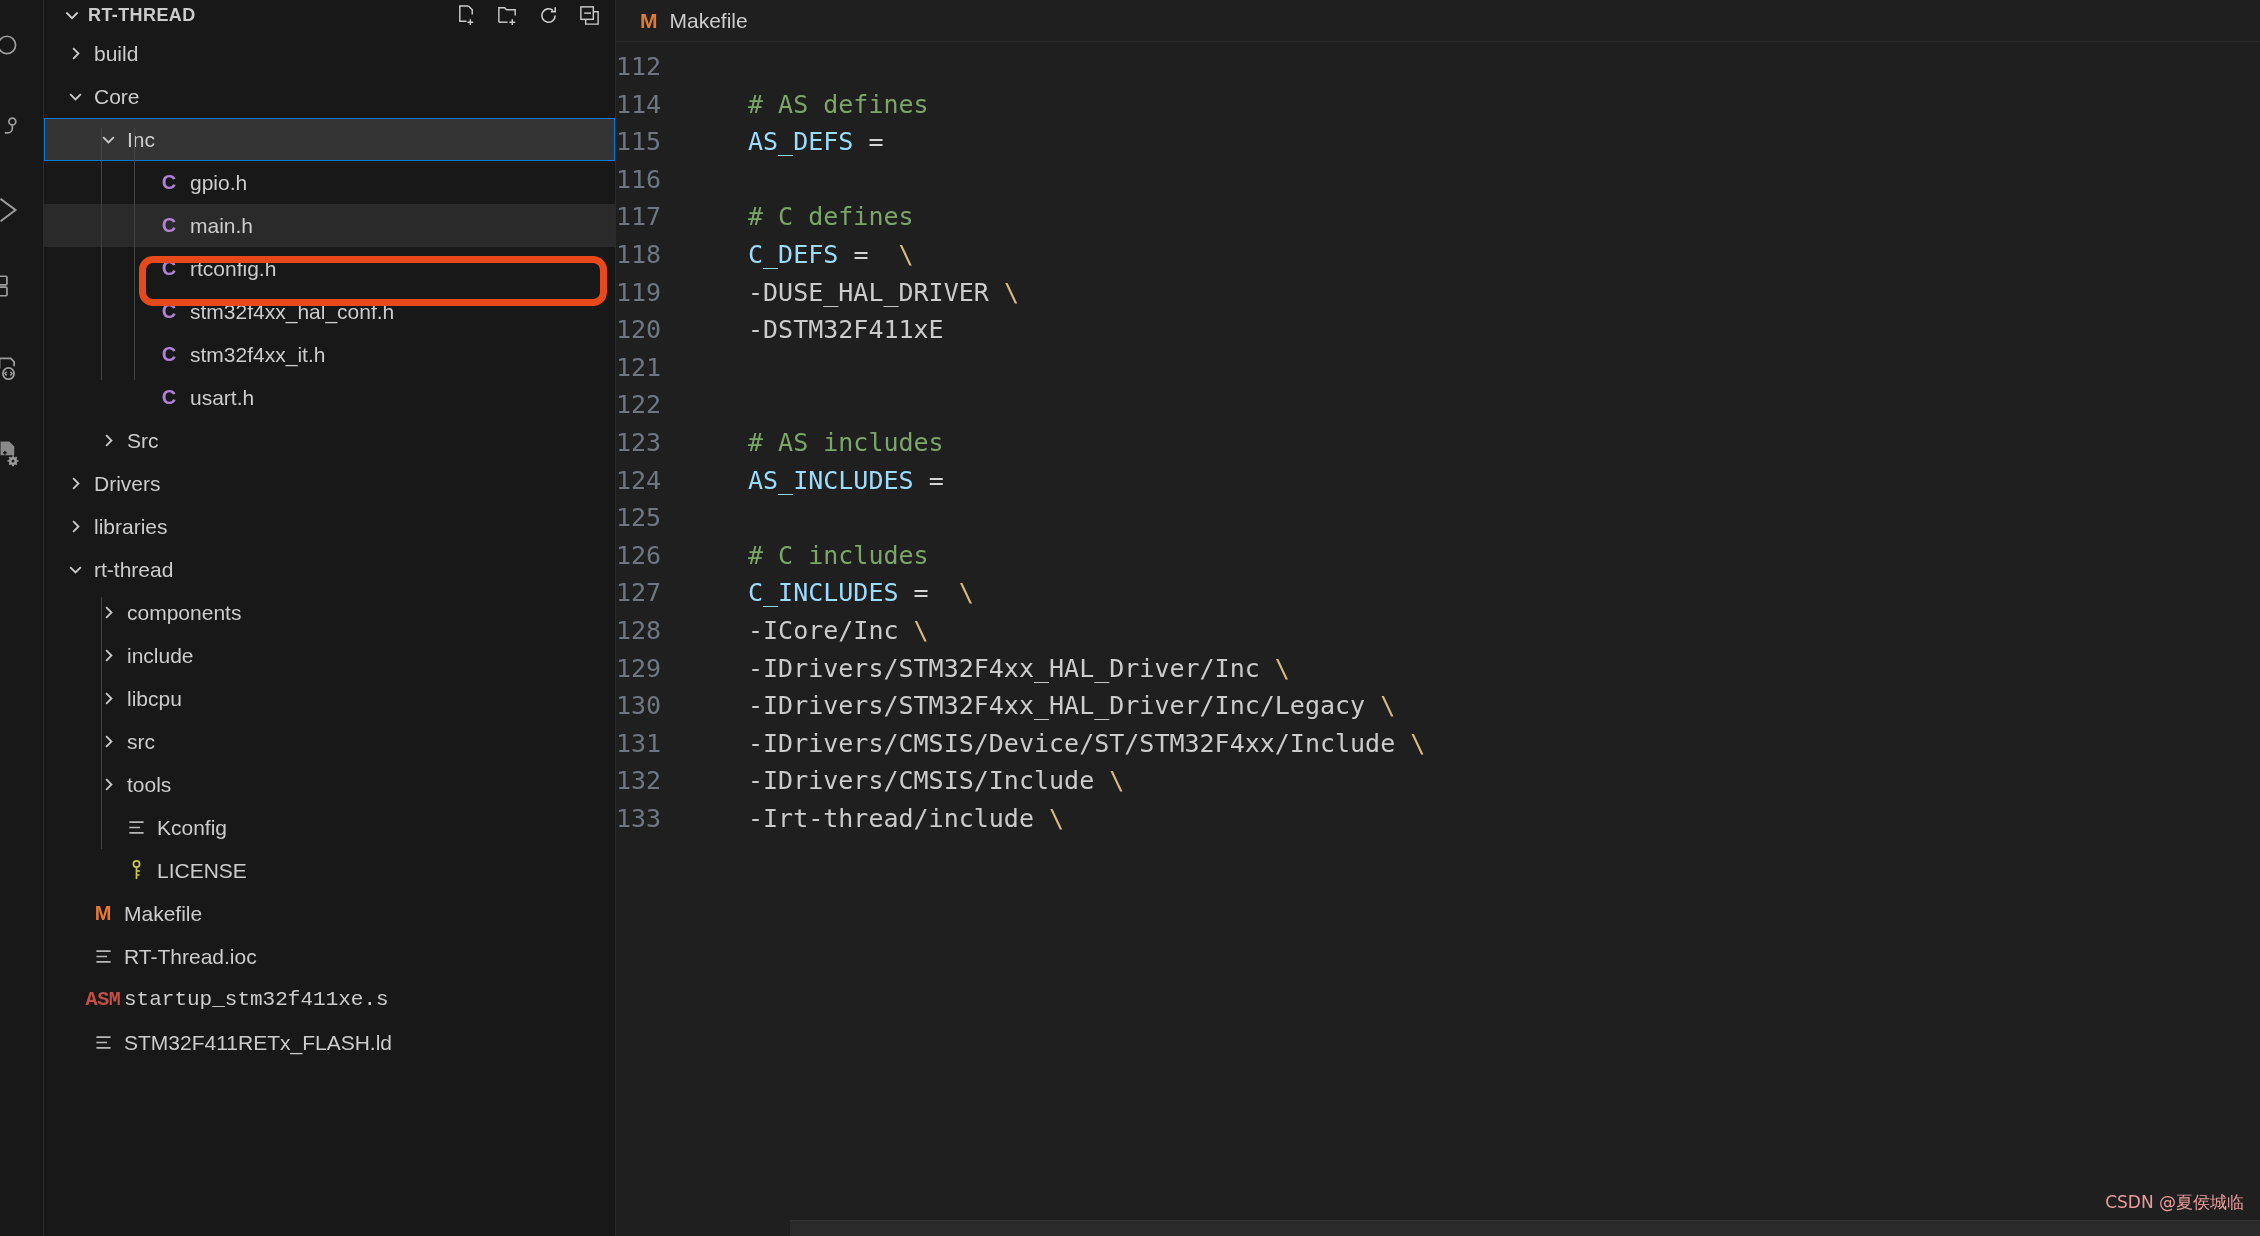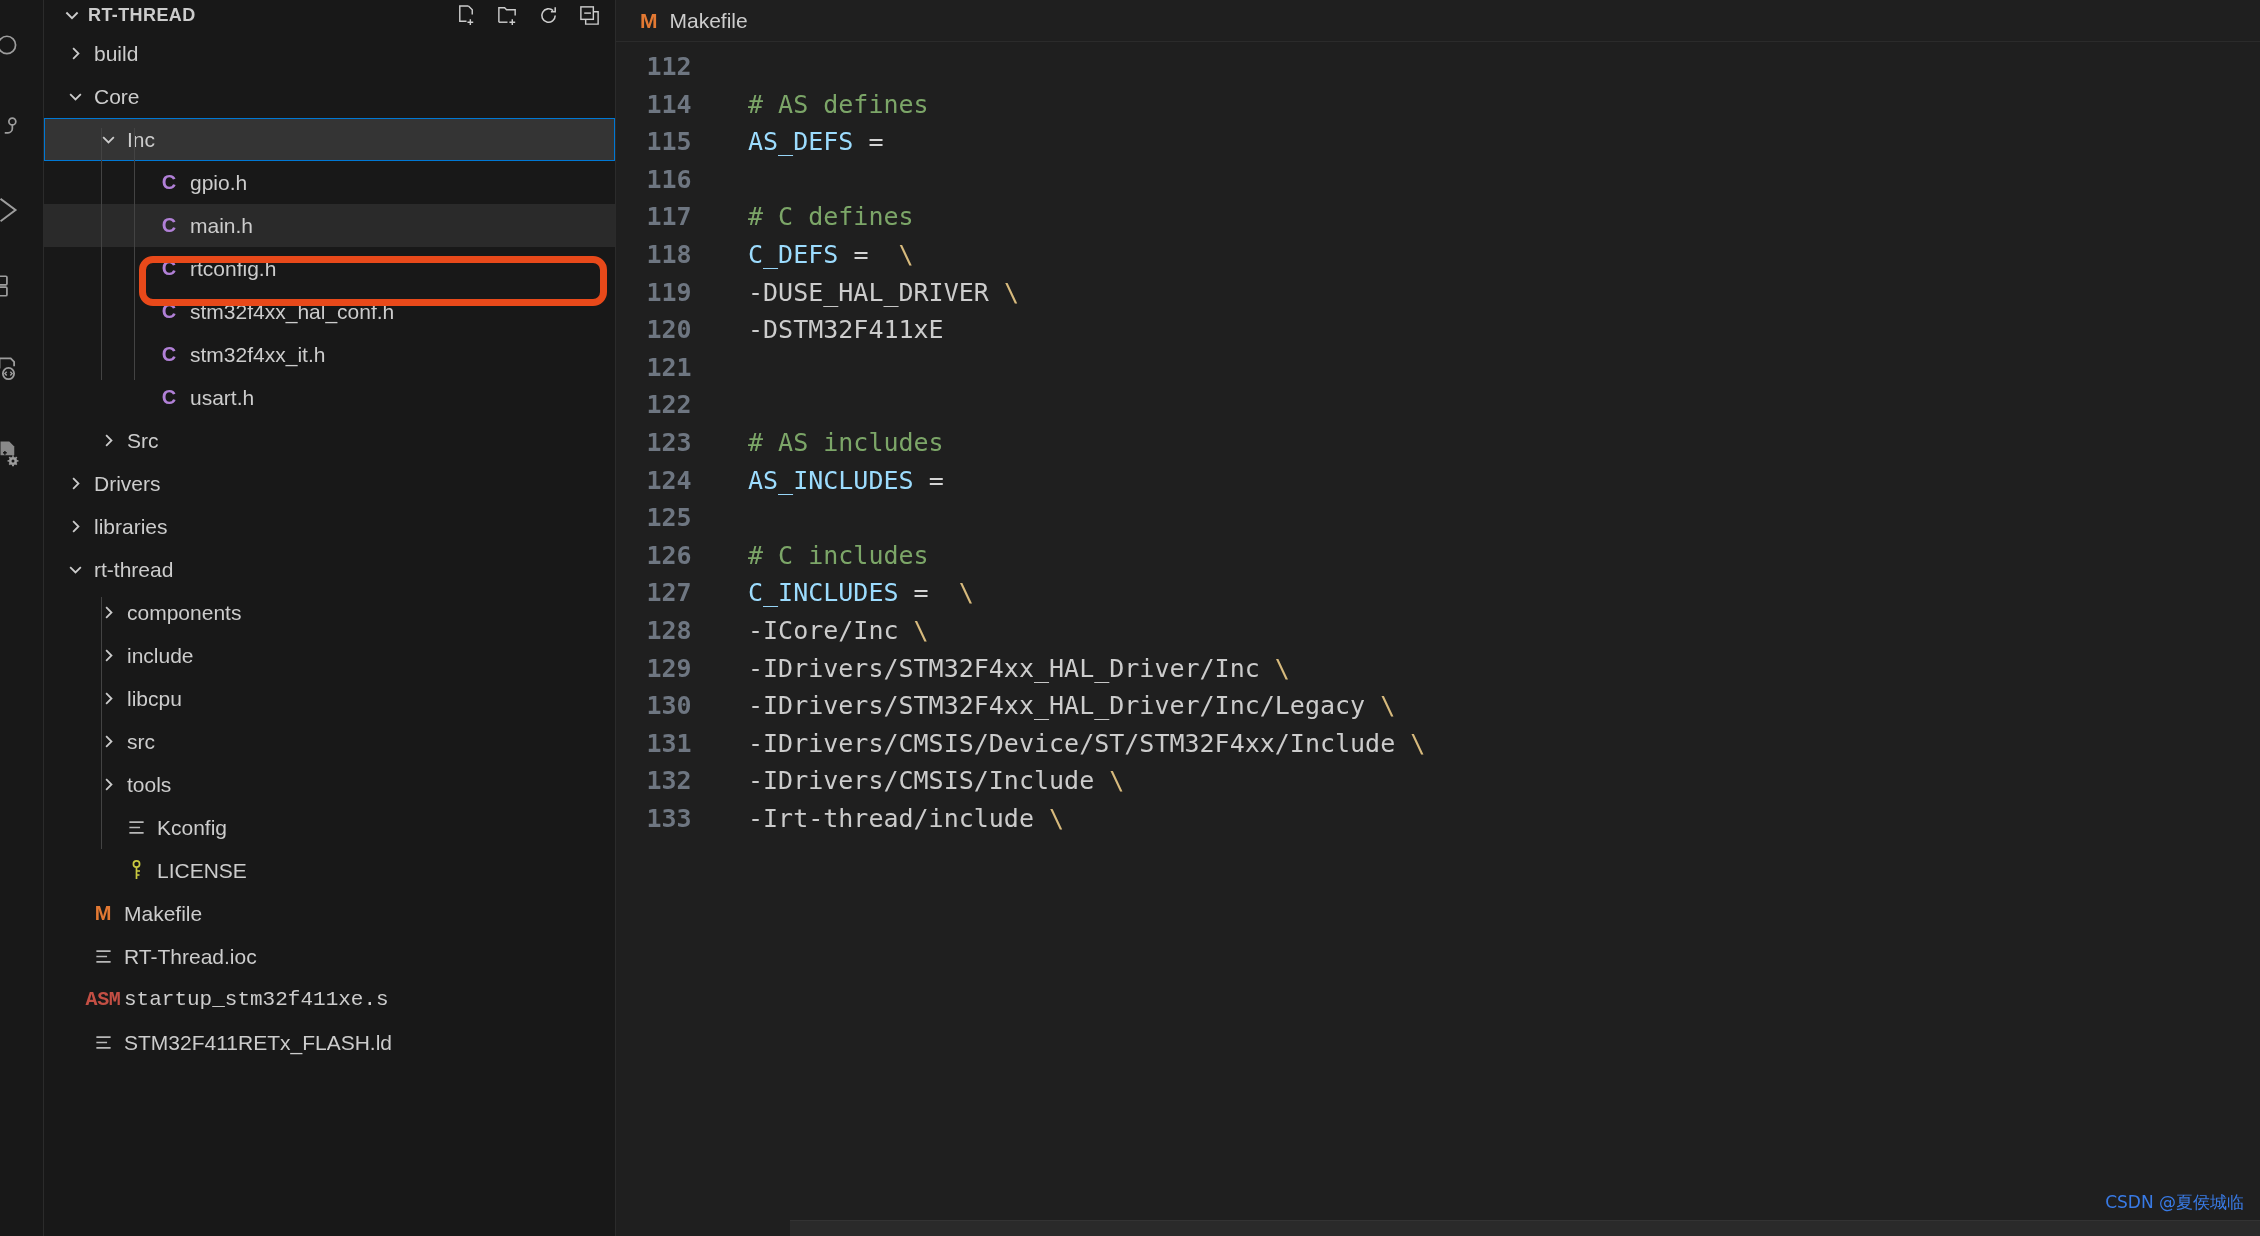--- a/index.html
+++ b/index.html
@@ -122,46 +122,45 @@
   .code {
     position: relative;
     font-family: "DejaVu Sans Mono", monospace;
     font-size: 25px;
     line-height: 37.6px;
     padding-top: 6px;
   }
   .cl { display: flex; height: 37.6px; align-items: center; white-space: pre; }
   .ln {
     width: 132px; flex: 0 0 132px;
-    text-align: center;
+    text-align: left;
     padding-right: 26px;
     color: #6e7681;
     font-family: "DejaVu Sans Mono", monospace;
     font-size: 25px;
-    font-weight: bold;
   }
   .ct { flex: 1; }
   .tok-comment { color: #7ca668; }
   .tok-var { color: #9cdcfe; }
   .tok-op { color: #d4d4d4; }
   .tok-plain { color: #cccccc; }
   .tok-cont { color: #d7ba7d; }
 
   .hscroll {
     position: absolute;
     left: 174px; right: 0; bottom: 0;
     height: 16px;
     background: #2a2a2a;
     border-top: 1px solid #333;
   }
 
   .watermark {
     position: absolute;
     right: 16px; bottom: 22px;
-    color: #3b82f6;
+    color: #fca5a5;
     font-size: 17px;
     font-family: "DejaVu Sans", sans-serif;
     opacity: .92;
     white-space: nowrap;
     text-align: right;
   }
 </style>
 </head>
 <body>
 

